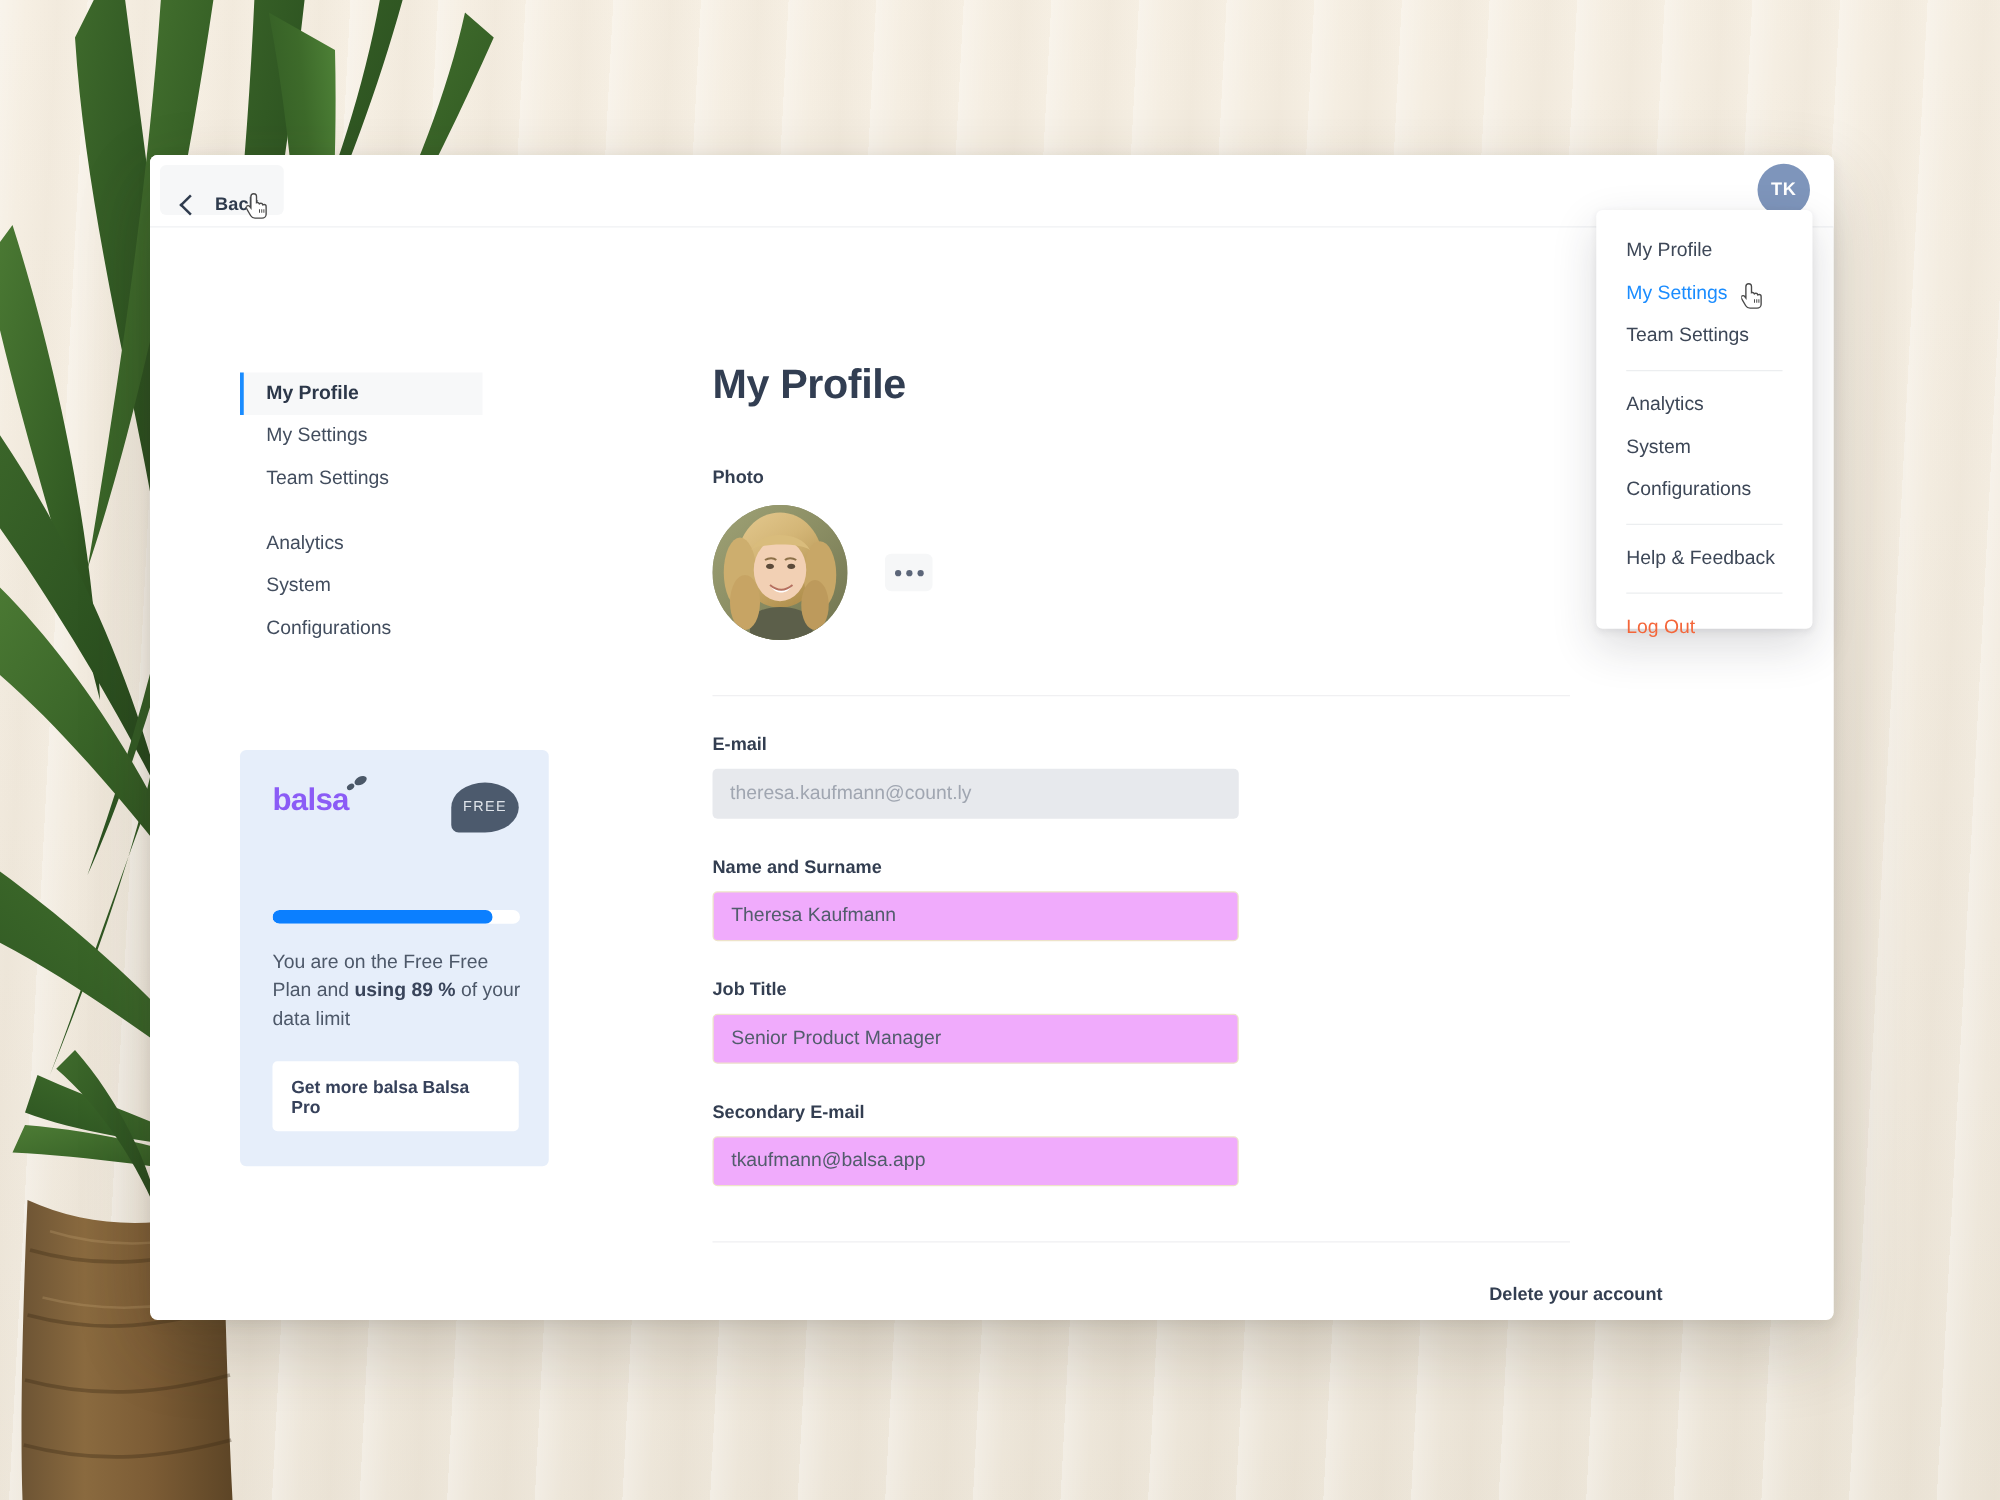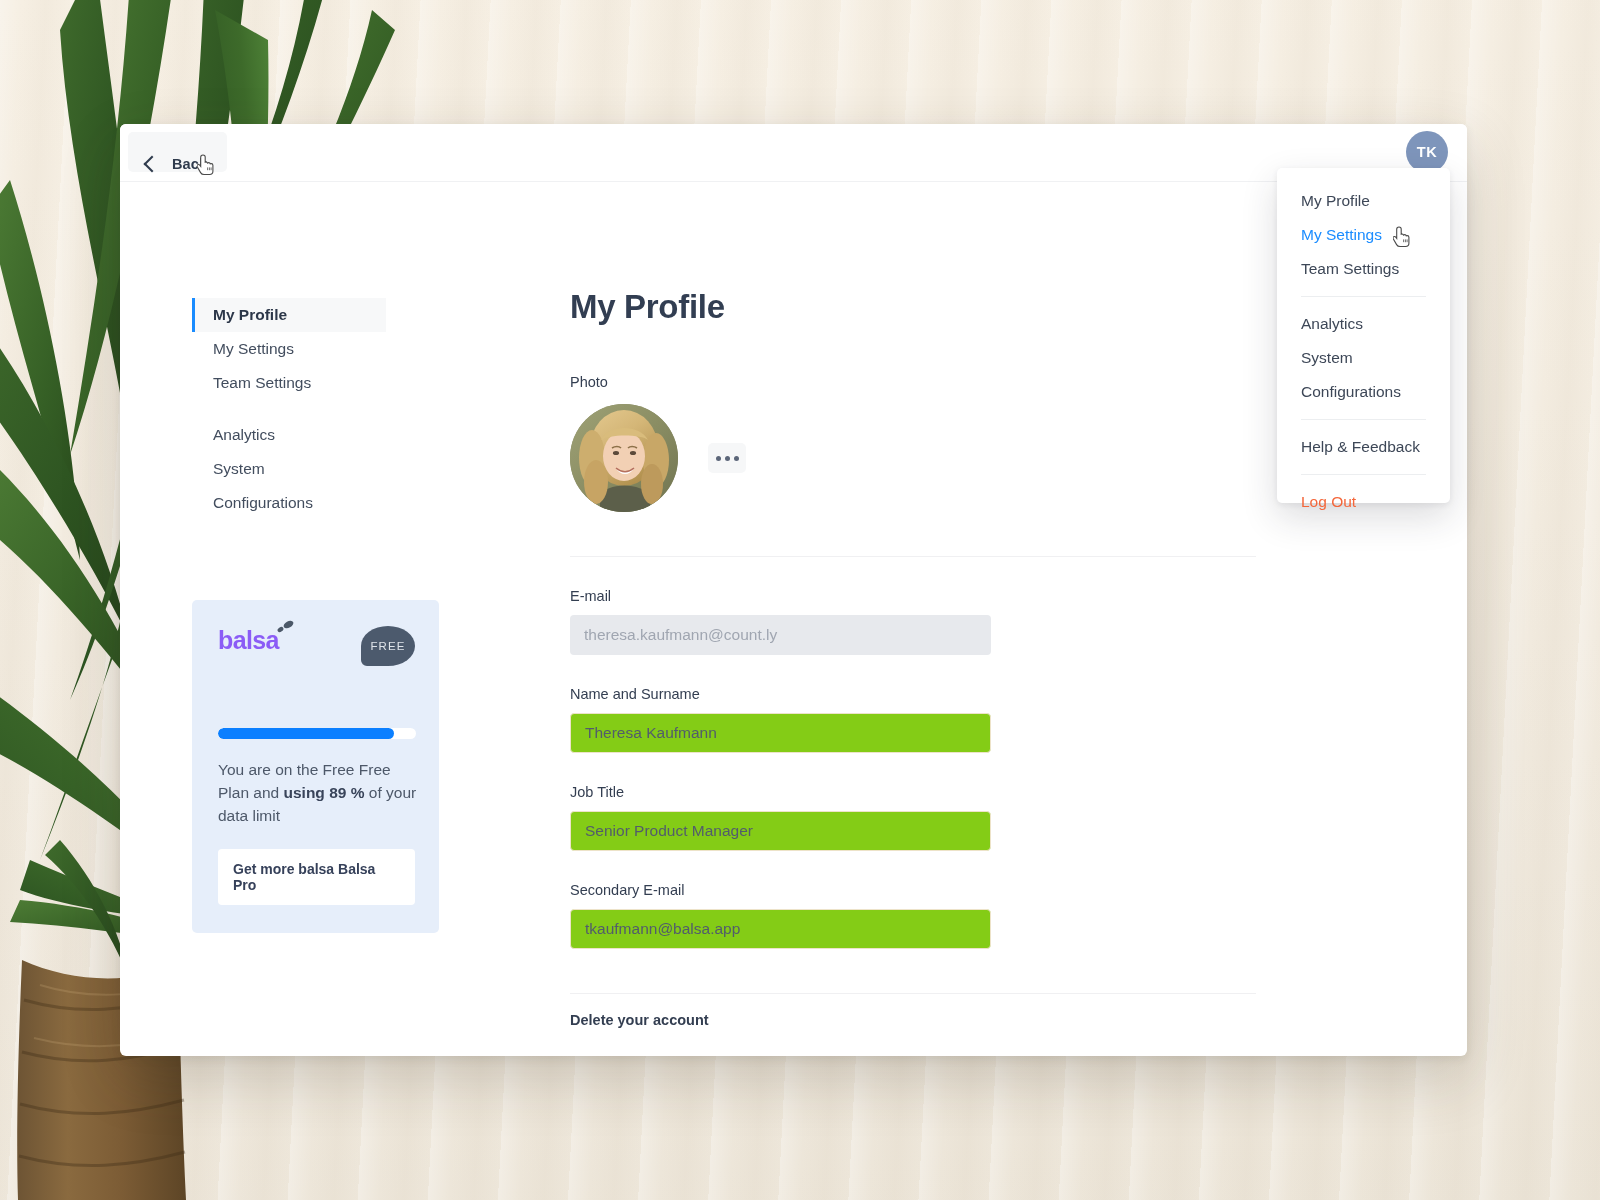--- a/index.html
+++ b/index.html
@@ -142,21 +142,21 @@
     border-radius: 4px;
     padding: 12px 15px;
     font-size: 14px; font-weight: 700; color: #36415a;
     cursor: pointer;
   }
 
   
   #main { padding: 106px 0 0 0; width: 760px; }
   #page-title { font-size: 33px; font-weight: 700; color: #323e52; letter-spacing: -.3px; }
   .field-label {
-    font-size: 14.5px; font-weight: 400; color: #333e51;
+    font-size: 14.5px; font-weight: 700; color: #333e51;
     margin-bottom: 11px;
     margin-top: 31px;
   }
   #photo-block { margin-top: 48px; }
   #photo-row { display: flex; align-items: center; gap: 30px; margin-top: 14px; }
   #avatar-photo {
     width: 108px; height: 108px; border-radius: 50%;
     overflow: hidden; position: relative;
     background: #8d8f6c;
   }
@@ -171,23 +171,23 @@
   .divider { height: 1px; background: #f0f0f2; margin: 44px 0 0 0; width: 686px; }
 
   .form-field { margin-top: 28px; width: 421px; }
   .input-box {
     height: 40px; border-radius: 4px;
     display: flex; align-items: center;
     padding: 0 14px;
     font-size: 15.5px;
   }
   .input-box.readonly { background: #e7e9ed; color: #a0a6b1; }
-  .input-box.editable { background: #84cc16; border: 1px solid #ede3c9; color: #525c6c; }
-
-  #delete-section { margin-top: 18px; }
+  .input-box.editable { background: #f0abfc; border: 1px solid #ede3c9; color: #525c6c; }
+
+  #delete-section { margin-top: 34px; text-align: right; }
   #delete-title { font-size: 14.5px; font-weight: 700; color: #333e51; }
   #delete-copy { margin-top: 14px; font-size: 15px; line-height: 25px; color: #7a828f; }
 
   
   #user-menu {
     position: absolute;
     left: 1277px; top: 168px;
     width: 173px; height: 335px;
     background: #fff;
     border-radius: 5px;

